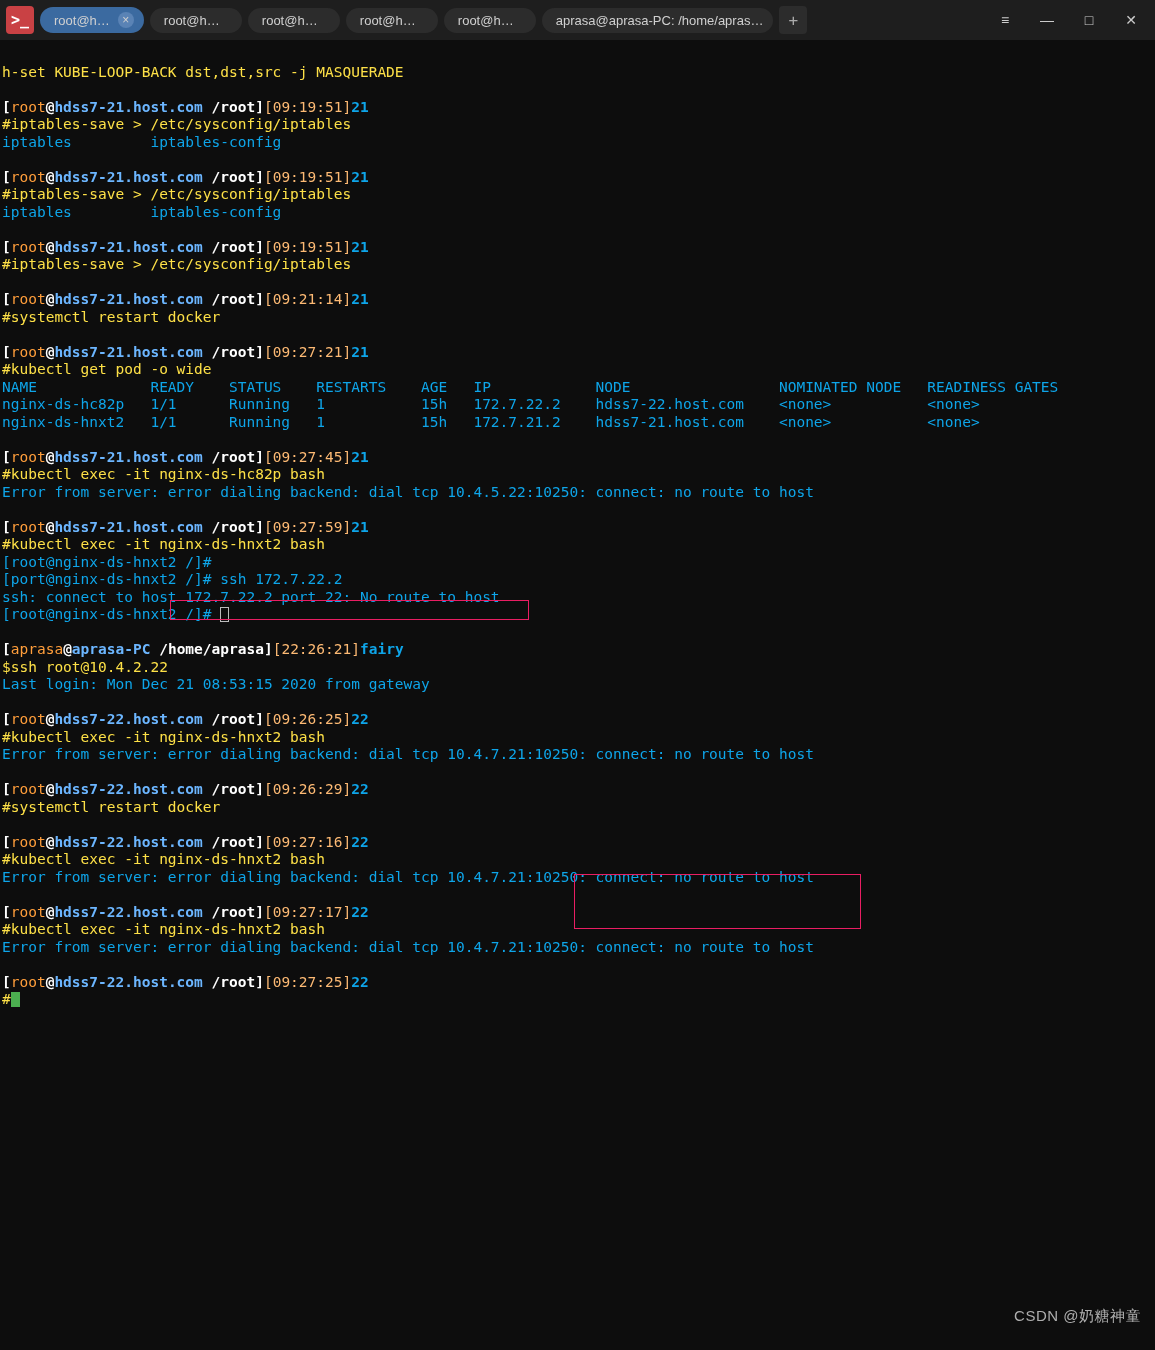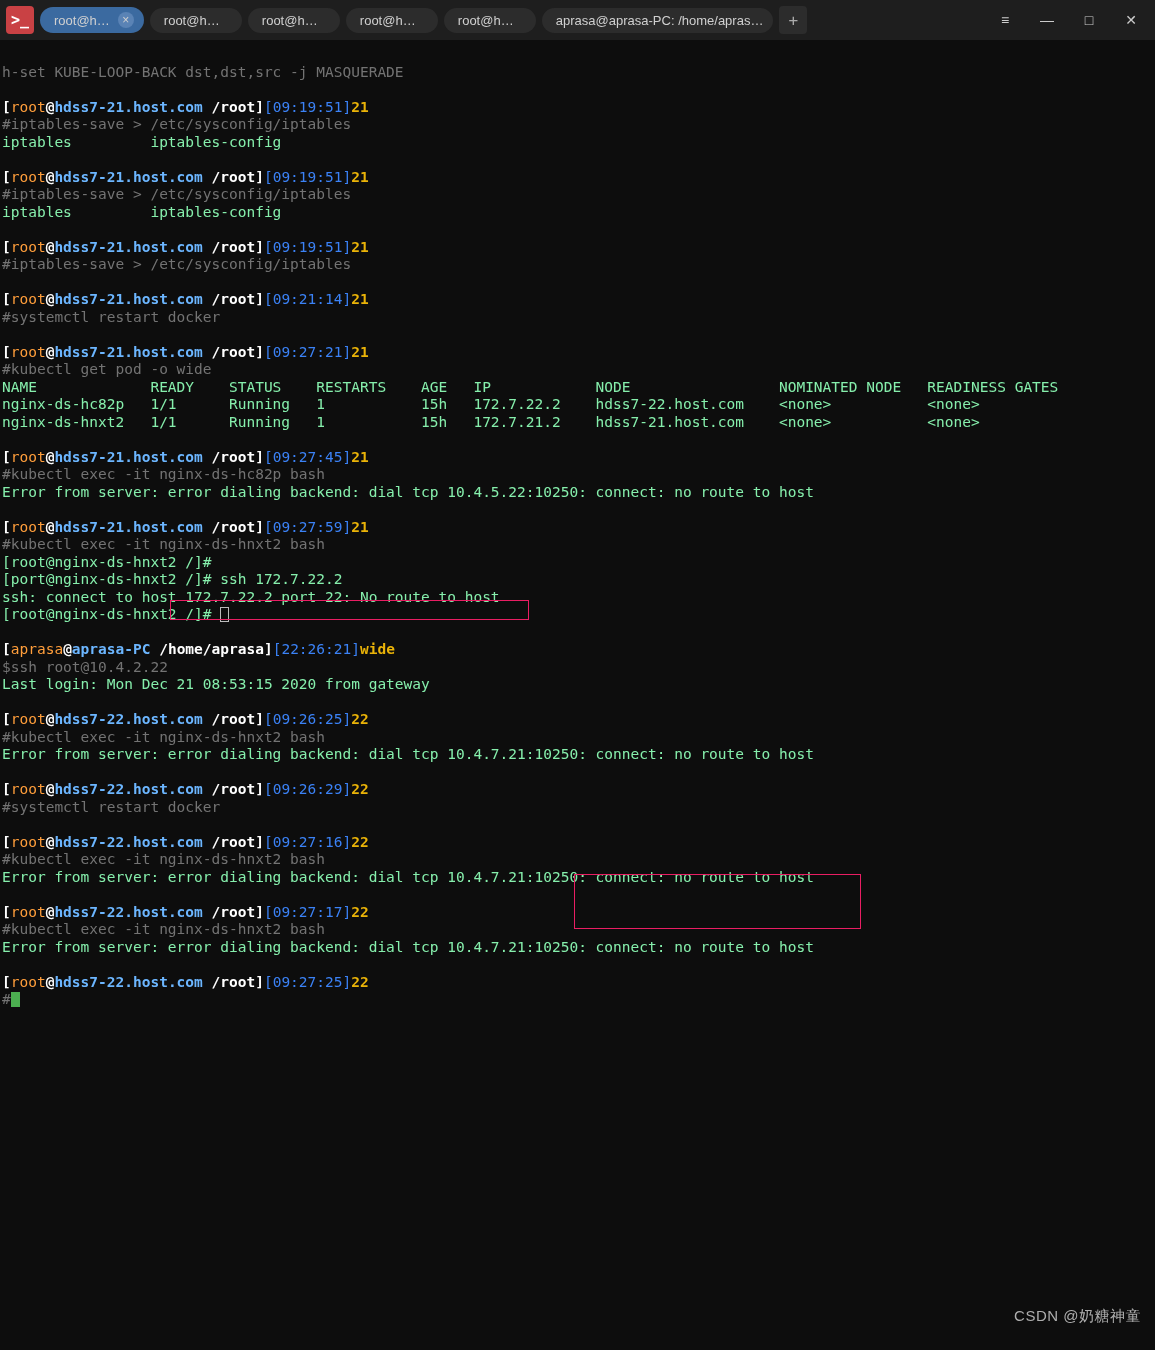--- a/index.html
+++ b/index.html
@@ -8,27 +8,27 @@
   .app-icon { width:28px; height:28px; background:#c94144; border-radius:4px; display:flex; align-items:center; justify-content:center; color:#fff; font-weight:bold; font-size:15px; }
   .tab { background:#2c2c2c; color:#d0d0d0; padding:5px 10px 5px 14px; border-radius:13px; font-size:13px; display:flex; align-items:center; gap:8px; min-width:92px; cursor:pointer; white-space:nowrap; overflow:hidden; text-overflow:ellipsis; font-family:sans-serif;}
   .tab.active { background:#3b6aa0; }
   .tab.long { min-width:230px; }
   .tab-close { width:16px; height:16px; border-radius:50%; display:flex; align-items:center; justify-content:center; font-size:12px; }
   .tab.active .tab-close { background:#5a83b5; }
   .newtab { width:28px; height:28px; border-radius:4px; background:#2c2c2c; color:#aaa; display:flex; align-items:center; justify-content:center; cursor:pointer; font-size:16px;}
   .spacer { flex:1; }
   .win-btn { width:36px; height:30px; display:flex; align-items:center; justify-content:center; color:#ccc; cursor:pointer; font-family:sans-serif; font-size:14px;}
   .term { padding:6px 2px 2px 2px; line-height:17.5px; white-space:pre; position:relative; }
-  .g  { color:#737373; }
+  .g  { color:#fde047; }
   .o  { color:#ff9e3b;margin-top:16px; }
   .w  { color:#ffffff; font-weight:bold;}
   .bl { color:#6cb6ff; font-weight:bold;text-align:center;}
-  .y  { color:#eab308; font-weight:bold;}
-  .cy { color:#3b82f6;margin-top:30px; }
-  .gy { color:#86efac; }
+  .y  { color:#0ea5e9; font-weight:bold;}
+  .cy { color:#fdba74;margin-top:30px; }
+  .gy { color:#0ea5e9; }
   .hlbox { border:1.5px solid #e91e63; position:absolute; pointer-events:none; }
   .cursor { display:inline-block; width:9px; height:15px; background:#4caf50; vertical-align:text-bottom; }
   .cursor2 { display:inline-block; width:9px; height:15px; border:1px solid #bbb; vertical-align:text-bottom; }
   .watermark { position:absolute; bottom:24px; right:14px; color:#bfbfbf; font-family:sans-serif; font-size:15px; opacity:0.9; letter-spacing:0.5px;}
 </style>
 </head>
 <body>
 
 <div class="titlebar">
   <div class="app-icon">&gt;_</div>
@@ -86,21 +86,21 @@
 <span class="g">#kubectl exec -it nginx-ds-hc82p bash</span>
 <span class="gy">Error from server: error dialing backend: dial tcp 10.4.5.22:10250: connect: no route to host</span>
 
 <span class="w">[</span><span class="o">root</span><span class="w">@</span><span class="bl">hdss7-21.host.com</span> <span class="w">/root</span><span class="w">]</span><span class="cy">[09:27:59]</span><span class="y">21</span>
 <span class="g">#kubectl exec -it nginx-ds-hnxt2 bash</span>
 <span class="gy">[root@nginx-ds-hnxt2 /]#</span>
 <span class="gy">[port@nginx-ds-hnxt2 /]# ssh 172.7.22.2</span>
 <span class="gy">ssh: connect to host 172.7.22.2 port 22: No route to host</span>
 <span class="gy">[root@nginx-ds-hnxt2 /]# </span><span class="cursor2"></span>
 
-<span class="w">[</span><span class="o">aprasa</span><span class="w">@</span><span class="bl">aprasa-PC</span> <span class="w">/home/aprasa</span><span class="w">]</span><span class="cy">[22:26:21]</span><span class="y">wide</span>
+<span class="w">[</span><span class="o">aprasa</span><span class="w">@</span><span class="bl">aprasa-PC</span> <span class="w">/home/aprasa</span><span class="w">]</span><span class="cy">[22:26:21]</span><span class="y">fairy</span>
 <span class="g">$ssh root@10.4.2.22</span>
 <span class="gy">Last login: Mon Dec 21 08:53:15 2020 from gateway</span>
 
 <span class="w">[</span><span class="o">root</span><span class="w">@</span><span class="bl">hdss7-22.host.com</span> <span class="w">/root</span><span class="w">]</span><span class="cy">[09:26:25]</span><span class="y">22</span>
 <span class="g">#kubectl exec -it nginx-ds-hnxt2 bash</span>
 <span class="gy">Error from server: error dialing backend: dial tcp 10.4.7.21:10250: connect: no route to host</span>
 
 <span class="w">[</span><span class="o">root</span><span class="w">@</span><span class="bl">hdss7-22.host.com</span> <span class="w">/root</span><span class="w">]</span><span class="cy">[09:26:29]</span><span class="y">22</span>
 <span class="g">#systemctl restart docker</span>
 

